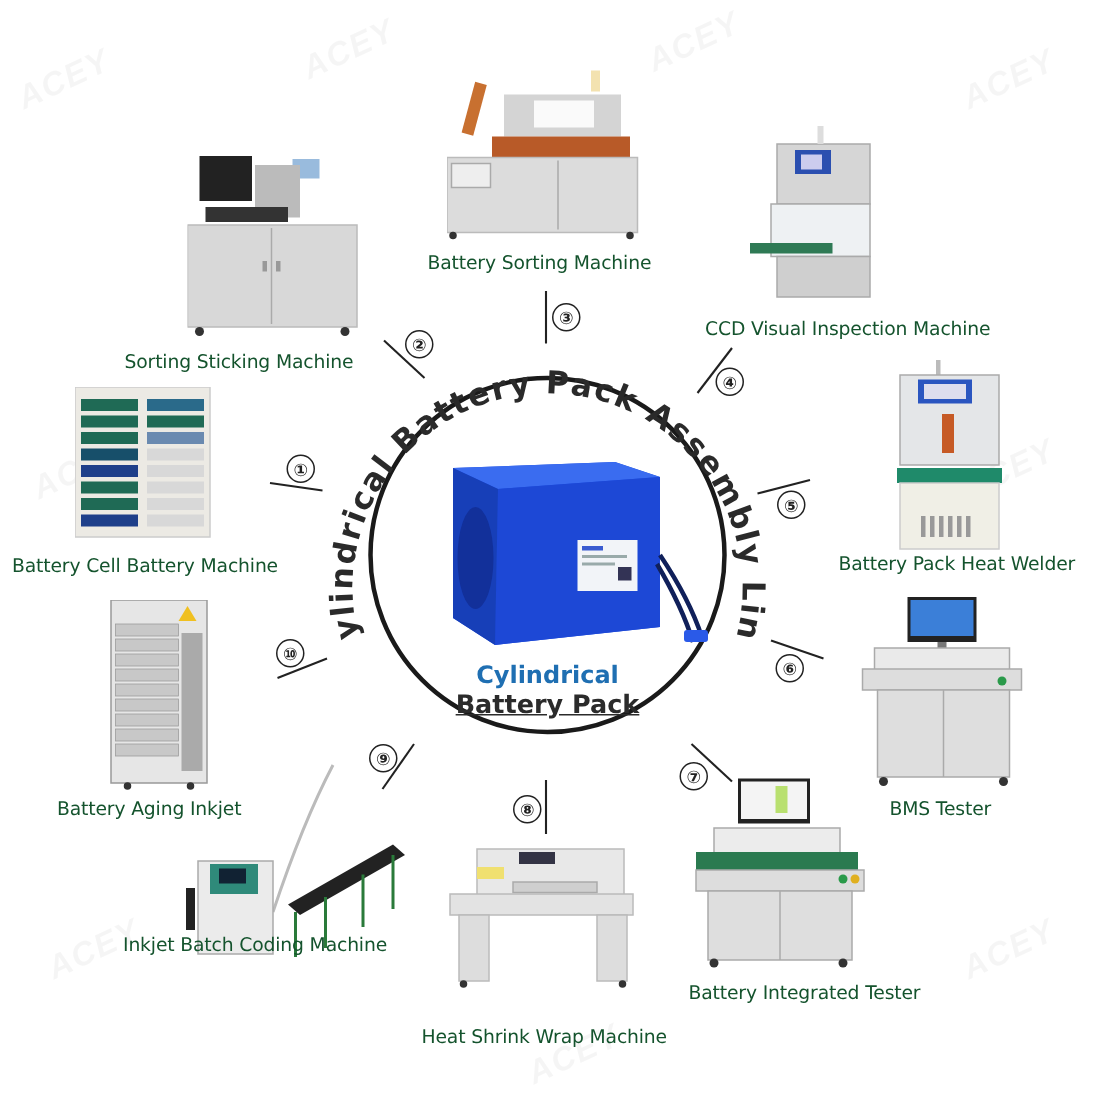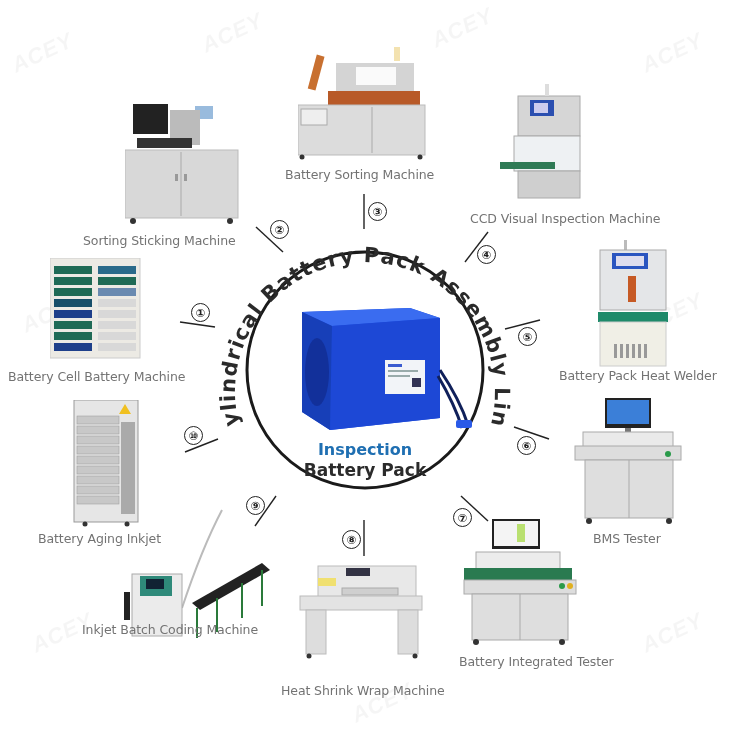--- a/index.html
+++ b/index.html
@@ -1,25 +1,25 @@
 <!DOCTYPE html>
 <html><head>
 <meta charset="utf-8">
 <style>
   html, body { margin:0; padding:0; background:#ffffff; }
   body { width:730px; height:730px; position:relative; overflow:hidden; font-family:"DejaVu Sans", "Liberation Sans", sans-serif; color:#1a1a1a; }
   .wm { position:absolute; font-family:"Liberation Sans", sans-serif; font-weight:bold; font-style:italic; font-size:22px; color:#000; opacity:0.035; transform:rotate(-25deg); letter-spacing:1px; pointer-events:none; }
-  .label { position:absolute; font-size:12.5px; white-space:nowrap; color:#737373; letter-spacing:-0.1px; }
+  .label { position:absolute; font-size:12.5px; white-space:nowrap; color:#14532d; letter-spacing:-0.1px; }
   .num { position:absolute; width:19px; height:19px; border:1.6px solid #222; border-radius:50%; box-sizing:border-box; font-size:11.5px; font-weight:bold; display:flex; align-items:center; justify-content:center; color:#222; background:#fff; }
   .machine { position:absolute; }
   svg { display:block; }
   .ring { position:absolute; }
   .center-title { position:absolute; left:270px; width:190px; text-align:center; font-weight:bold; }
   .ct1 { top:440px; font-size:16px; color:#1f6fb2; }
-  .ct2 { top:460px; font-size:17px; color:#2b2b2b; }
+  .ct2 { top:460px; font-size:17px; color:#2b2b2b;text-decoration:underline; }
 </style>
 </head>
 <body>
 
 <div class="wm" style="left:10px;top:40px">ACEY</div>
 <div class="wm" style="left:200px;top:20px">ACEY</div>
 <div class="wm" style="left:430px;top:15px">ACEY</div>
 <div class="wm" style="left:640px;top:40px">ACEY</div>
 <div class="wm" style="left:20px;top:300px">ACEY</div>
 <div class="wm" style="left:640px;top:300px">ACEY</div>
@@ -49,21 +49,21 @@
     <rect x="95" y="60" width="40" height="34" fill="#f2f4f8"></rect>
     <rect x="98" y="64" width="14" height="3" fill="#3a5bd0"></rect>
     <rect x="98" y="70" width="30" height="2" fill="#9aa"></rect>
     <rect x="98" y="75" width="22" height="2" fill="#9aa"></rect>
     <rect x="122" y="78" width="9" height="9" fill="#335"></rect>
     <path d="M150 70 Q170 100 178 125" stroke="#10205a" stroke-width="3" fill="none"></path>
     <path d="M148 76 Q165 105 172 128" stroke="#10205a" stroke-width="3" fill="none"></path>
     <rect x="166" y="120" width="16" height="8" rx="2" fill="#2a5ae8"></rect>
   </svg>
 </div>
-<div class="center-title ct1">Inspection</div>
+<div class="center-title ct1">Cylindrical</div>
 <div class="center-title ct2">Battery Pack</div>
 
 <svg style="position:absolute;left:0;top:0" width="730" height="730">
   <g stroke="#222" stroke-width="1.4">
     <line x1="180" y1="322" x2="215" y2="327"></line>
     <line x1="256" y1="227" x2="283" y2="252"></line>
     <line x1="364" y1="194" x2="364" y2="229"></line>
     <line x1="488" y1="232" x2="465" y2="262"></line>
     <line x1="505" y1="329" x2="540" y2="320"></line>
     <line x1="514" y1="427" x2="549" y2="439"></line>

